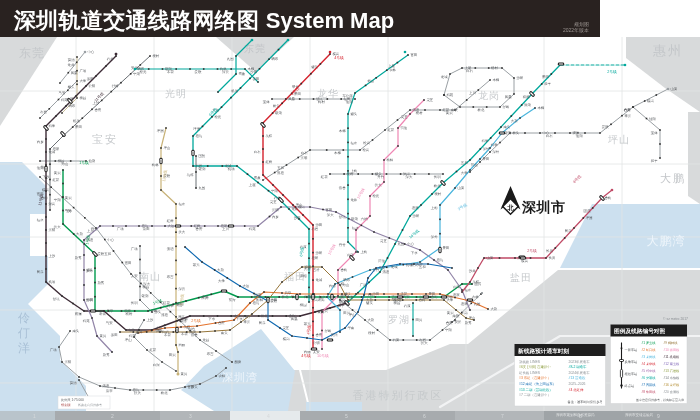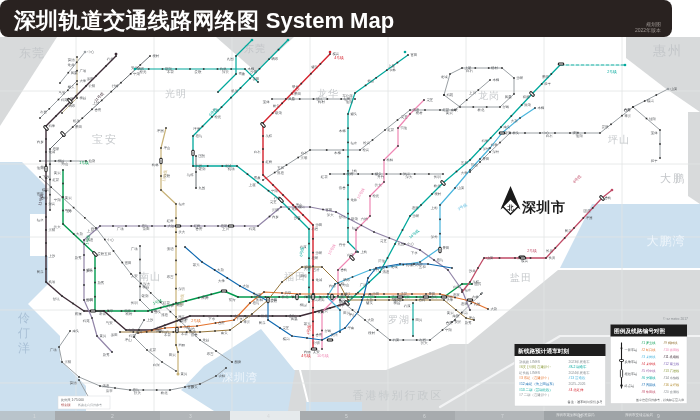--- a/index.html
+++ b/index.html
@@ -1,18 +1,18 @@
 <!DOCTYPE html>
 <html><head>
 <meta charset="utf-8">
 <style>
 html,body{margin:0;padding:0;width:700px;height:420px;overflow:hidden;background:#fff;font-family:"Liberation Sans",sans-serif;}
 #wrap{position:relative;width:700px;height:420px;}
 #map{position:absolute;left:0;top:0;}
-#hdr{position:absolute;left:0;top:0;width:672px;height:37px;background:#292220;border-radius:8px;}
+#hdr{position:absolute;left:0;top:0;width:600px;height:37px;background:#292220;}
 #hdr .t{position:absolute;left:14px;top:6px;color:#fff;font-size:22px;font-weight:bold;letter-spacing:0.3px;}
 #hdr .t span{font-weight:bold;letter-spacing:0px;}
 #hdr .r{position:absolute;right:11px;top:22px;color:#9b9490;font-size:5px;text-align:right;line-height:5.5px;}
 #ftr{position:absolute;left:0;top:411px;width:700px;height:9px;background:#a7abae;}
 #ftr .seg{position:absolute;top:0;height:9px;background:#b7bbbe;}
 #ftr .n{position:absolute;top:1.5px;color:#d5d8da;font-size:5px;}
 </style>
 </head>
 <body>
 <div id="wrap">

